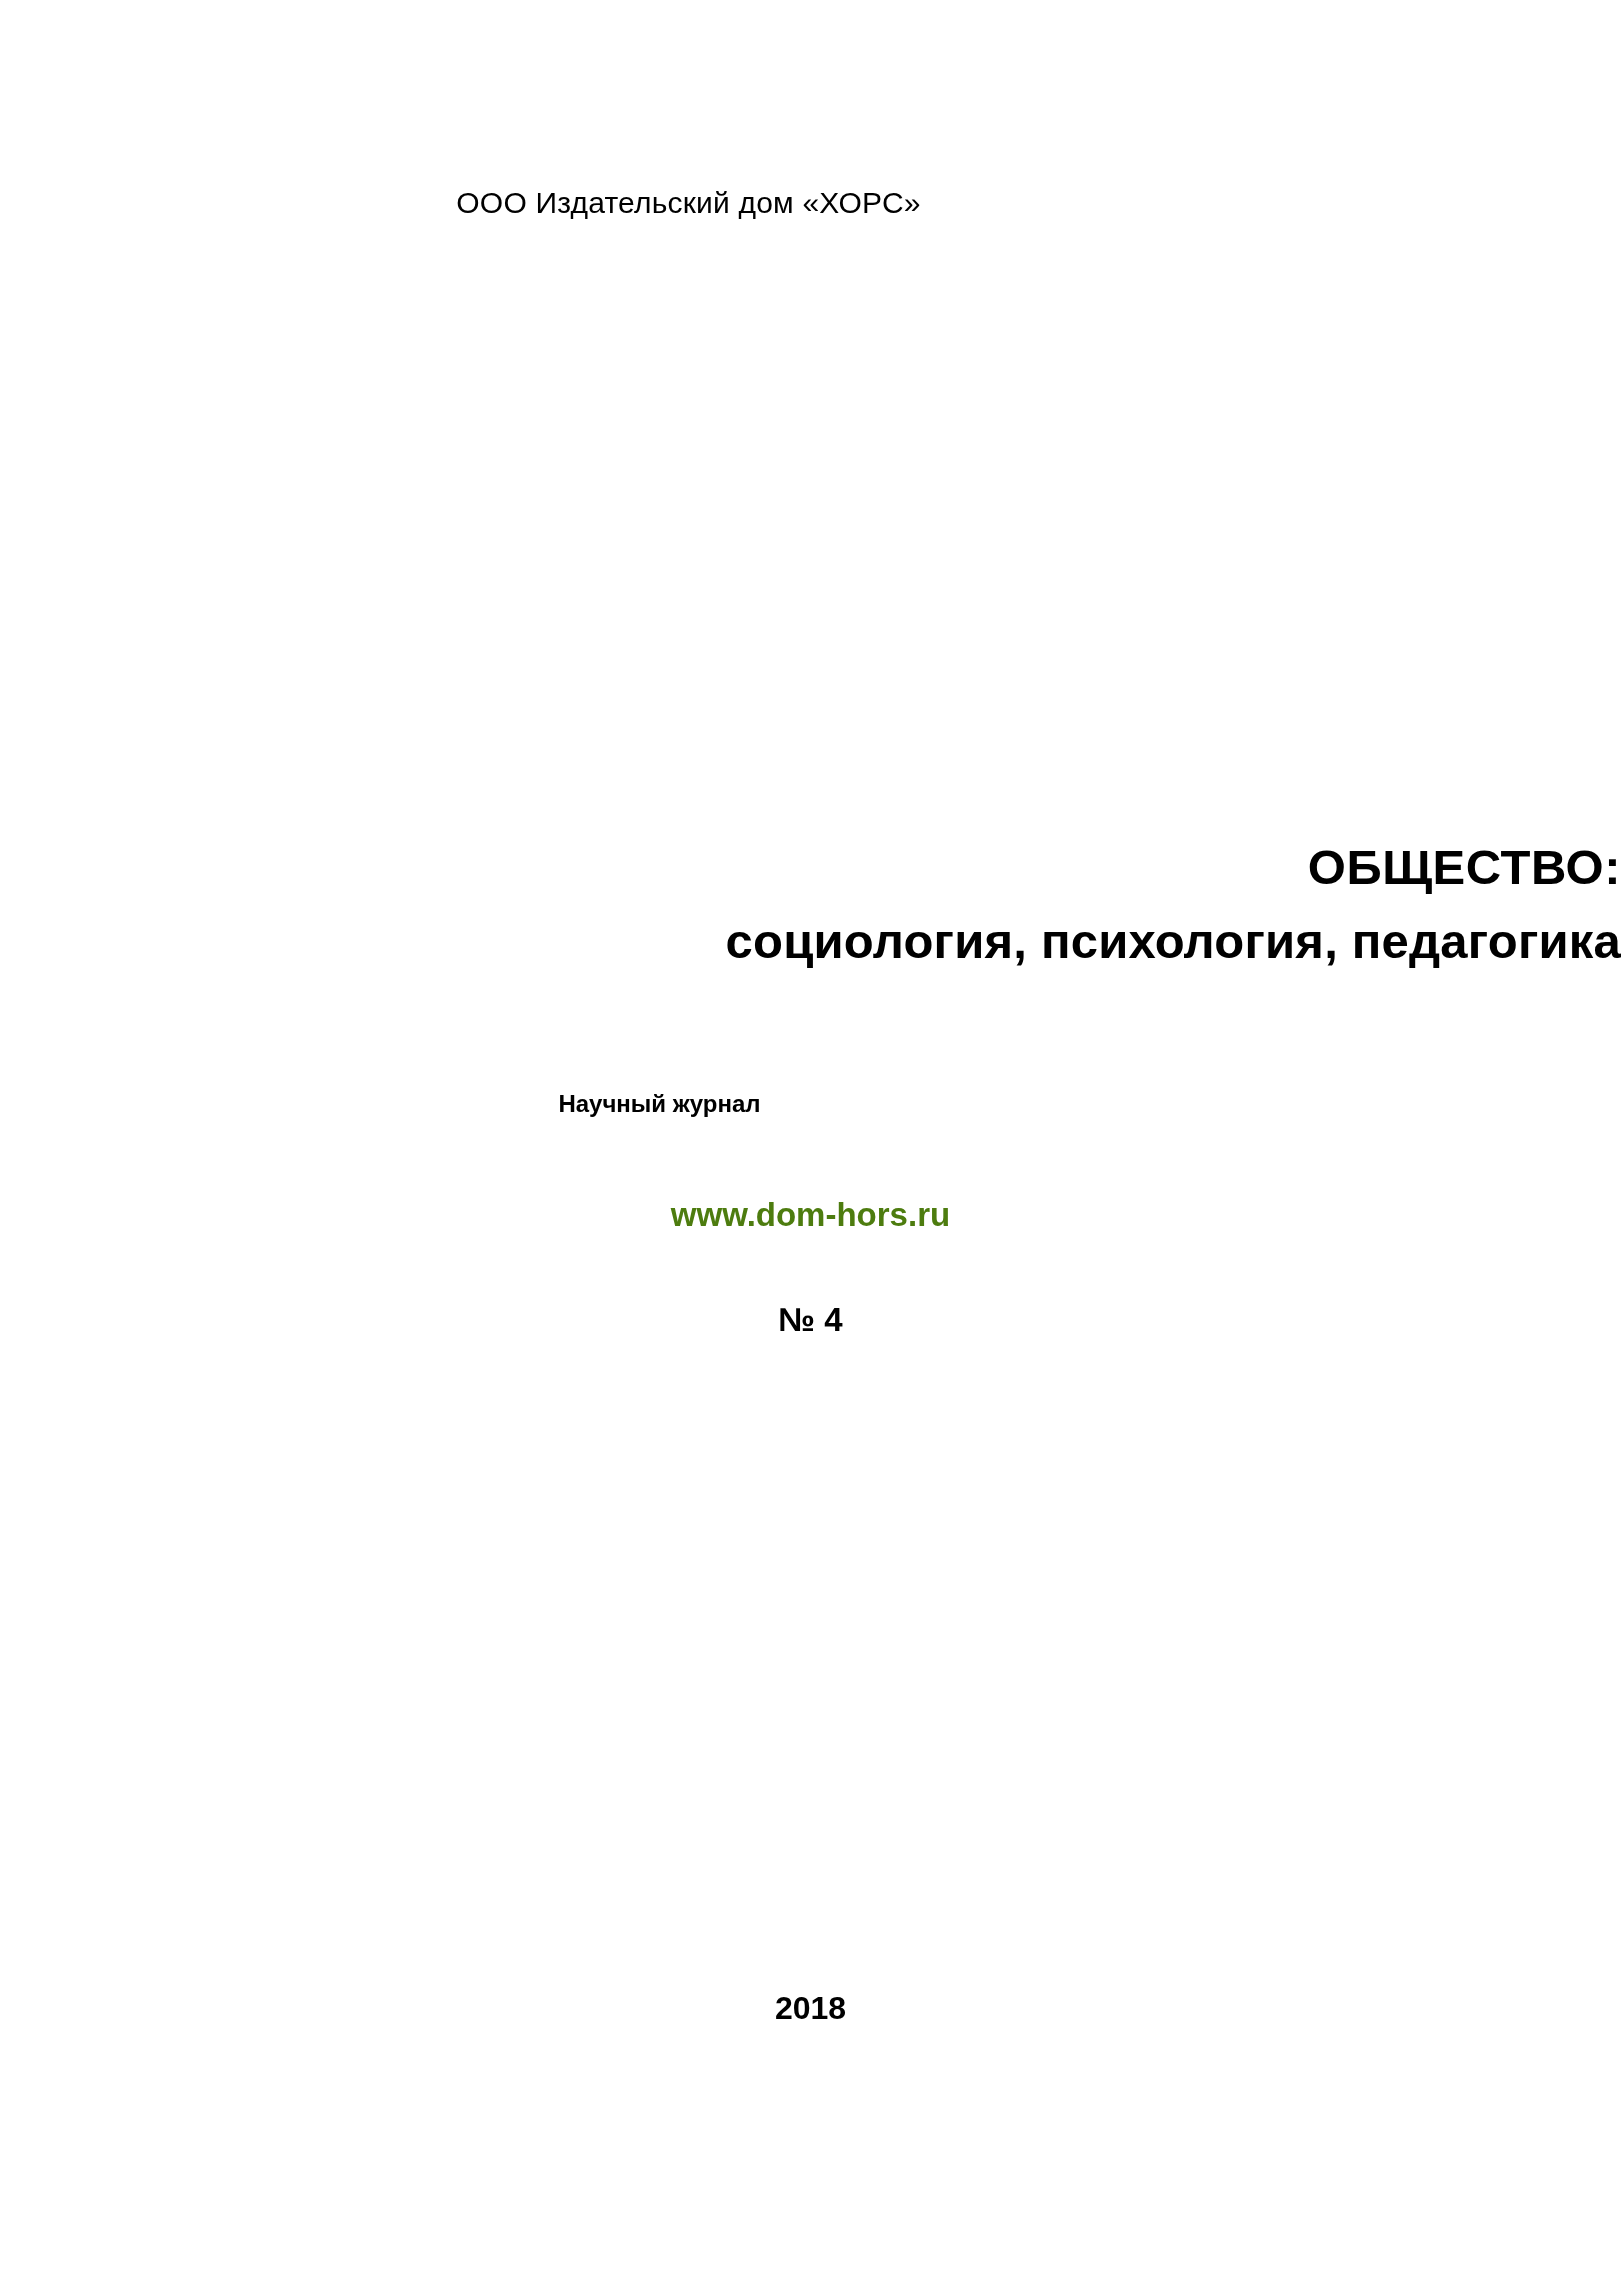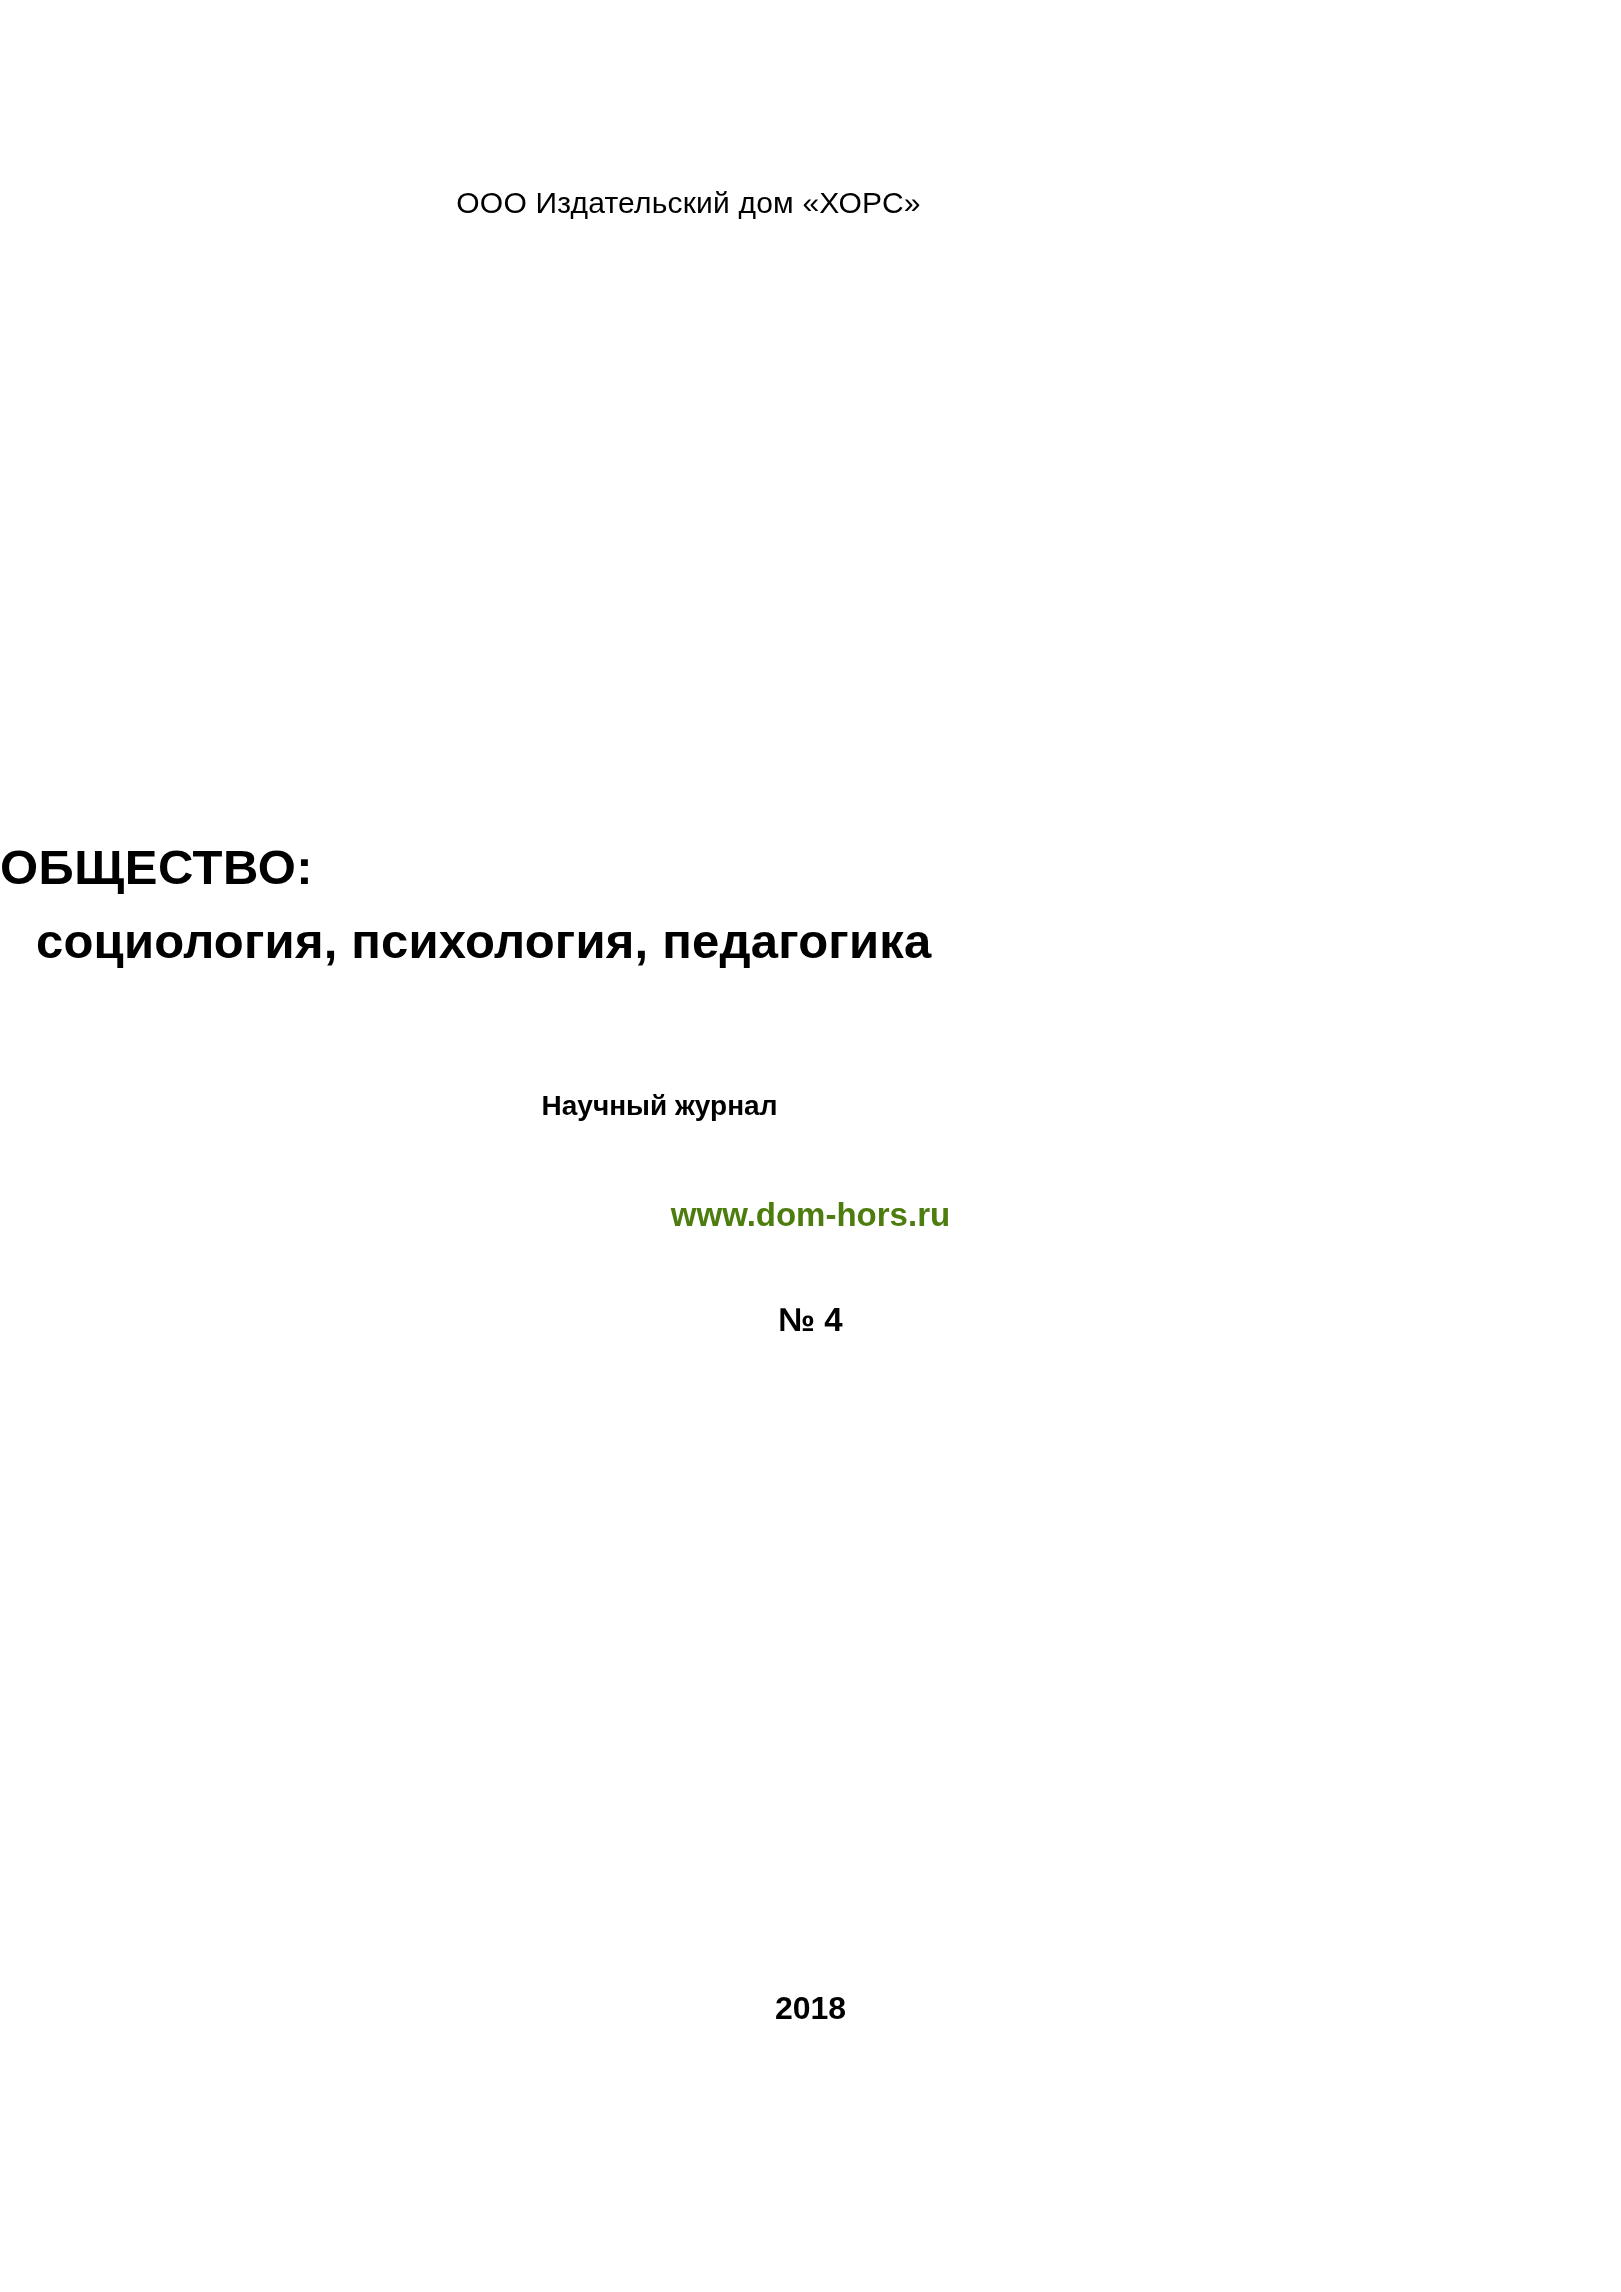--- a/index.html
+++ b/index.html
@@ -29,21 +29,21 @@
     font-weight: 400;
     letter-spacing: 0.2px;
   }
 
   
   .title-block {
     position: absolute;
     top: 838px;
     left: 0;
     width: 1621px;
-    text-align: left;
+    text-align: right;
   }
   .title-main {
     font-size: 49px;
     font-weight: bold;
     letter-spacing: 0.5px;
     line-height: 1.2;
   }
   .title-sub {
     font-size: 49px;
     font-weight: bold;
@@ -52,21 +52,21 @@
     margin-top: 15.7px;
     padding-left: 36px;
   }
 
   .journal-kind {
     position: absolute;
     top: 1090px;
     left: 0;
     width: 1319px;
     text-align: center;
-    font-size: 28px;
+    font-size: 24px;
     font-weight: bold;
   }
 
   .website {
     position: absolute;
     top: 1196px;
     left: 0;
     width: 1621px;
     text-align: center;
     font-size: 33px;

